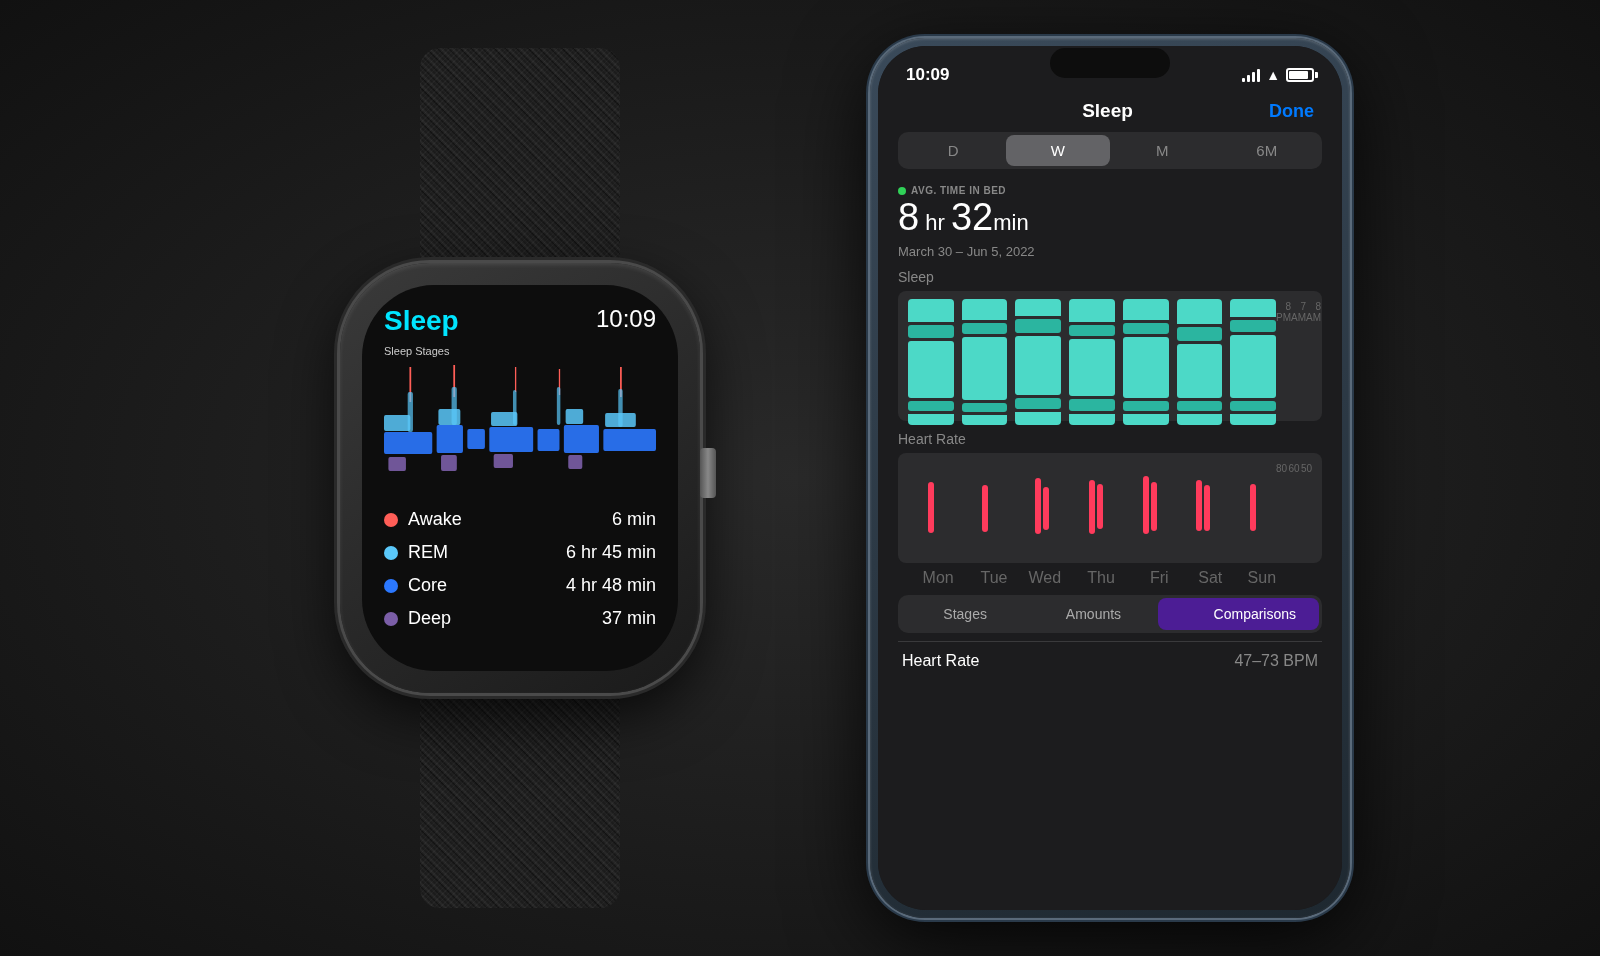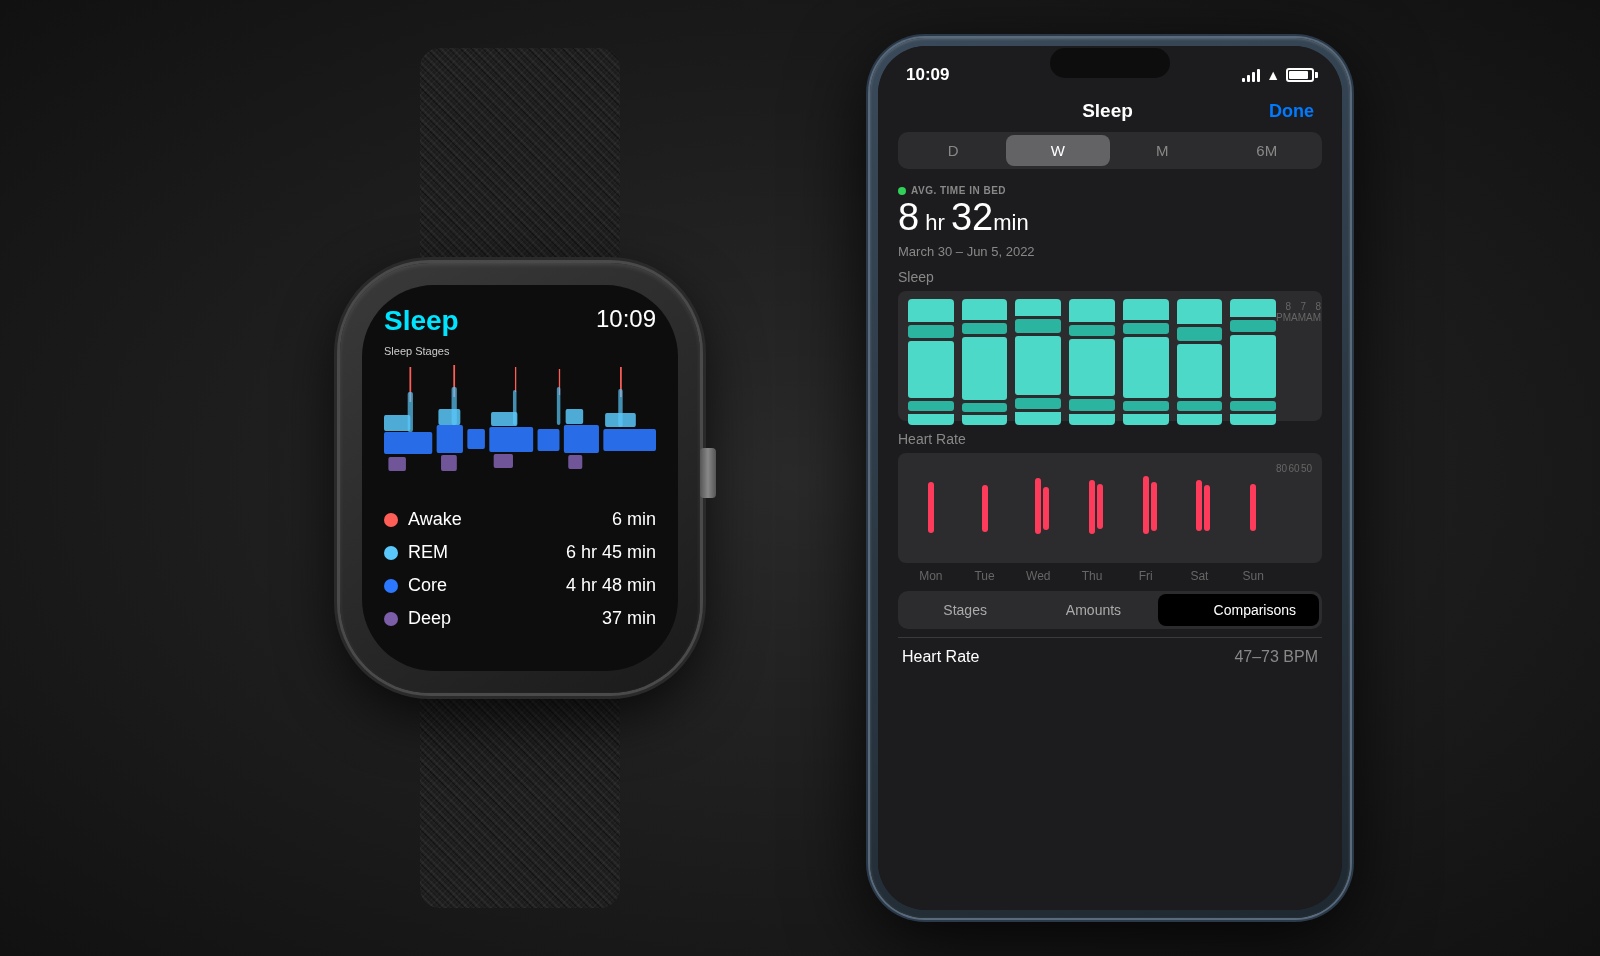--- a/index.html
+++ b/index.html
@@ -489,23 +489,23 @@
     .day-labels {
       display: flex;
       gap: 8px;
       padding: 2px 46px 0 10px;
       margin-bottom: 8px;
       flex-shrink: 0;
     }
 
     .day-label {
       flex: 1;
-      font-size: 12px;
+      font-size: 16px;
       color: #666;
-      text-align: center;
+      text-align: right;
     }
 
     
     .bottom-tabs {
       display: flex;
       background: #2c2c2e;
       border-radius: 10px;
       padding: 3px;
       margin-bottom: 8px;
       flex-shrink: 0;
@@ -515,21 +515,21 @@
       flex: 1;
       text-align: center;
       padding: 8px 4px;
       border-radius: 8px;
       font-size: 14px;
       font-weight: 500;
       color: #aaa;
     }
 
     .tab-btn.active {
-      background: #000000;
+      background: #4c1d95;
       color: white;
       padding-left: 37px;
     }
 
     
     .bottom-stat-row {
       display: flex;
       justify-content: space-between;
       align-items: center;
       padding: 10px 4px;

